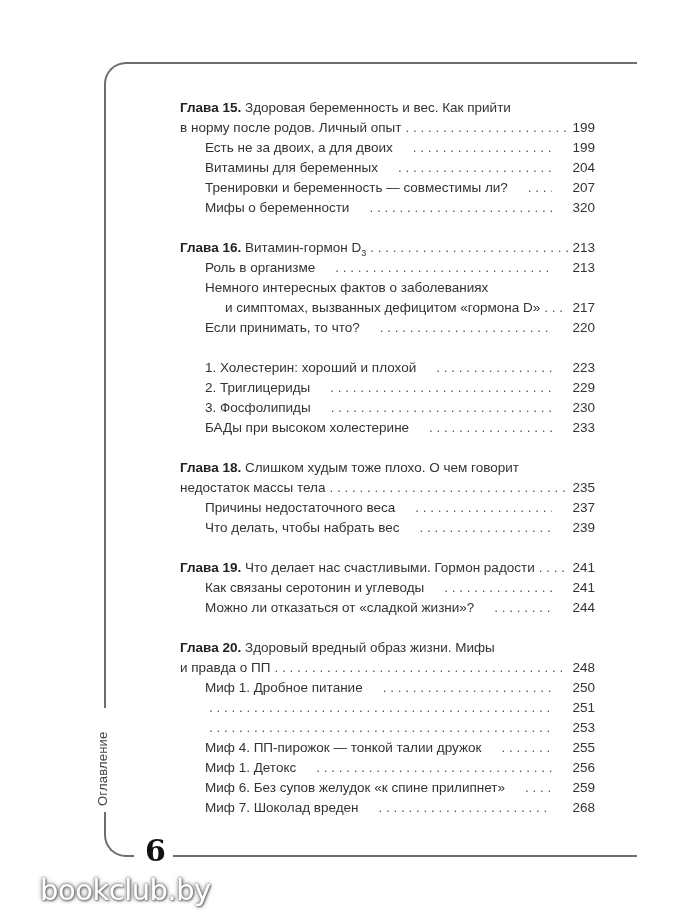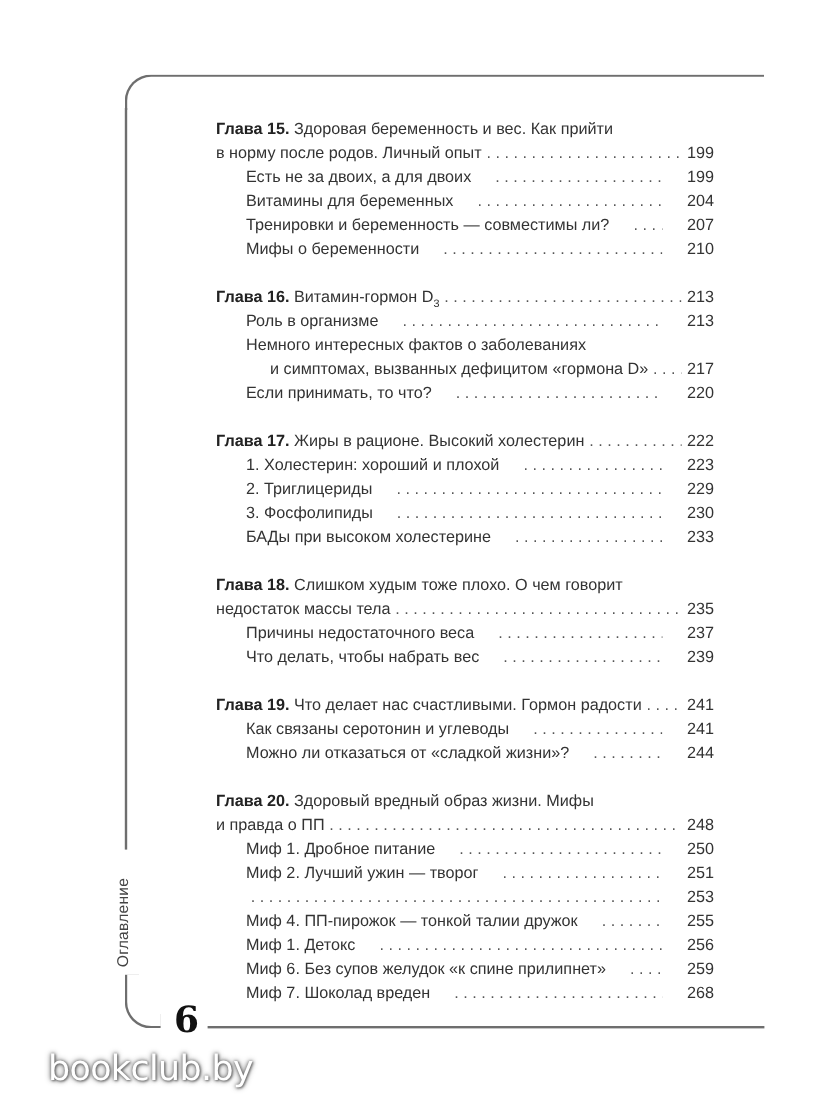--- a/index.html
+++ b/index.html
@@ -172,21 +172,21 @@
       <span class="page">204</span>
     </div>
     <div class="line sub">
       <span class="text">Тренировки и беременность —  совместимы ли?</span>
       <span class="dots"></span>
       <span class="page">207</span>
     </div>
     <div class="line sub">
       <span class="text">Мифы о беременности</span>
       <span class="dots"></span>
-      <span class="page">210</span>
+      <span class="page">320</span>
     </div>
   </div>
 
   <div class="chapter">
     <div class="line">
       <span class="text"><span class="chap-label">Глава 16.</span> <span>Витамин-гормон D</span><sub>3</sub></span>
       <span class="dots"></span>
       <span class="page">213</span>
     </div>
     <div class="line sub">
@@ -203,25 +203,20 @@
       <span class="page">217</span>
     </div>
     <div class="line sub">
       <span class="text">Если принимать, то что?</span>
       <span class="dots"></span>
       <span class="page">220</span>
     </div>
   </div>
 
   <div class="chapter">
-    <div class="line">
-      <span class="text"><span class="chap-label">Глава 17.</span> <span>Жиры в рационе. Высокий холестерин</span></span>
-      <span class="dots"></span>
-      <span class="page">222</span>
-    </div>
     <div class="line sub">
       <span class="text">1. Холестерин: хороший и плохой</span>
       <span class="dots"></span>
       <span class="page">223</span>
     </div>
     <div class="line sub">
       <span class="text">2. Триглицериды</span>
       <span class="dots"></span>
       <span class="page">229</span>
     </div>
@@ -284,21 +279,20 @@
       <span class="text">и правда о ПП</span>
       <span class="dots"></span>
       <span class="page">248</span>
     </div>
     <div class="line sub">
       <span class="text">Миф 1. Дробное питание</span>
       <span class="dots"></span>
       <span class="page">250</span>
     </div>
     <div class="line sub">
-      <span class="text">Миф 2. Лучший ужин — творог</span>
       <span class="dots"></span>
       <span class="page">251</span>
     </div>
     <div class="line sub">
       <span class="dots"></span>
       <span class="page">253</span>
     </div>
     <div class="line sub">
       <span class="text">Миф 4. ПП-пирожок — тонкой талии дружок</span>
       <span class="dots"></span>

